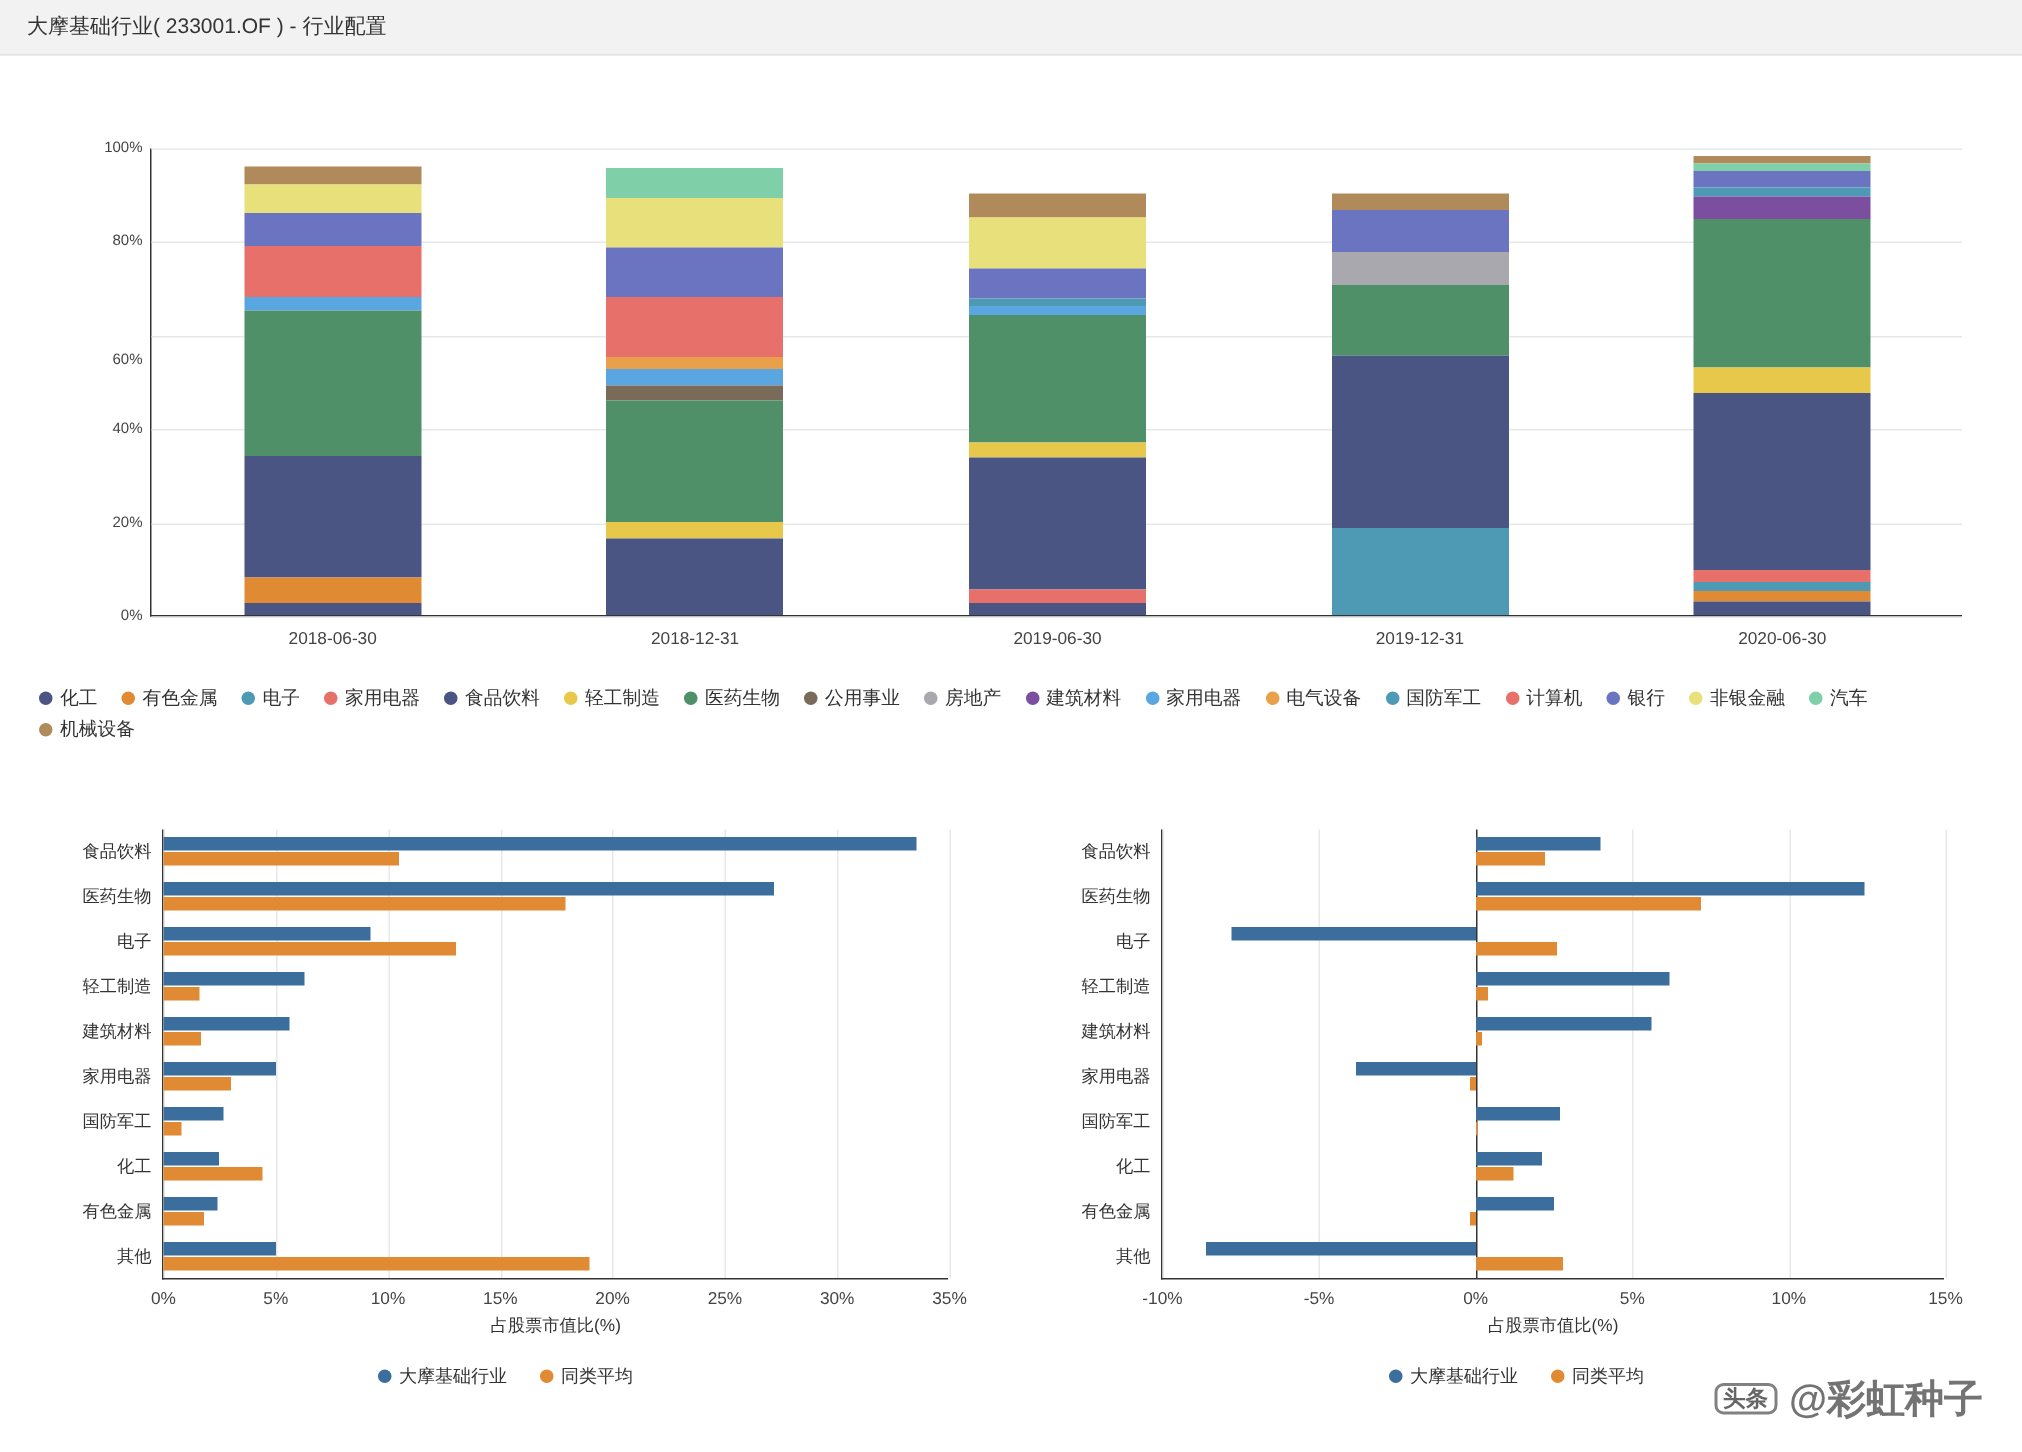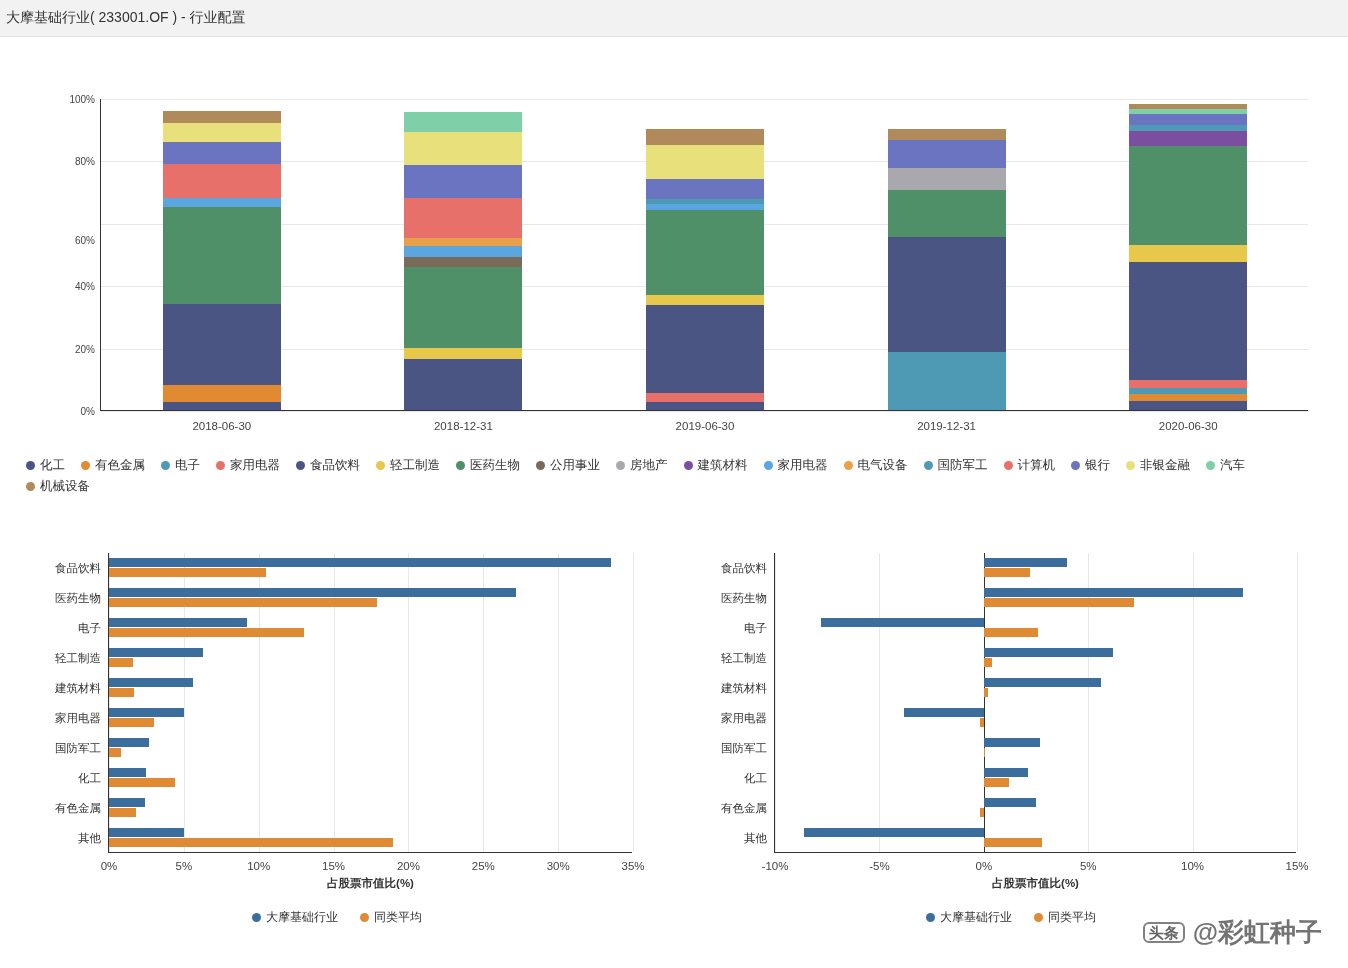--- a/index.html
+++ b/index.html
@@ -9,21 +9,21 @@
     font-family:"Liberation Sans","DejaVu Sans",sans-serif;
     color:#333;
     overflow:hidden;
     position:relative;
   }
   .titlebar{
     height:36px;
     background:#f2f2f2;
     border-bottom:1px solid #e2e2e2;
     display:flex;align-items:center;
-    padding:0 6px;
+    padding:0 18px;
     font-size:14px;color:#333;
   }
   .panel{position:relative;}
 
   
   #stacked-wrap{position:relative;height:420px;}
   .sc-plot{
     position:absolute;left:100px;top:62px;width:1208px;height:312px;
     border-left:1px solid #333;border-bottom:1px solid #333;
     box-sizing:border-box;
@@ -73,21 +73,21 @@
     font-size:11.5px;color:#333;white-space:nowrap;
   }
   .hbar{position:absolute;height:9px;}
   .xlab{
     position:absolute;top:100%;margin-top:8px;
     transform:translateX(-50%);
     font-size:11.5px;color:#444;white-space:nowrap;
   }
   .axis-title{
     position:absolute;top:100%;margin-top:24px;
-    width:100%;text-align:center;font-size:11.5px;color:#333;font-weight:bold;
+    width:100%;text-align:center;font-size:11.5px;color:#333;
   }
   .bc-legend{
     position:absolute;top:392px;width:100%;
     display:flex;justify-content:center;gap:22px;
     font-size:12px;color:#333;
   }
   .zeroline{position:absolute;top:0;bottom:0;width:1px;background:#333;}
 
   
   .watermark{

